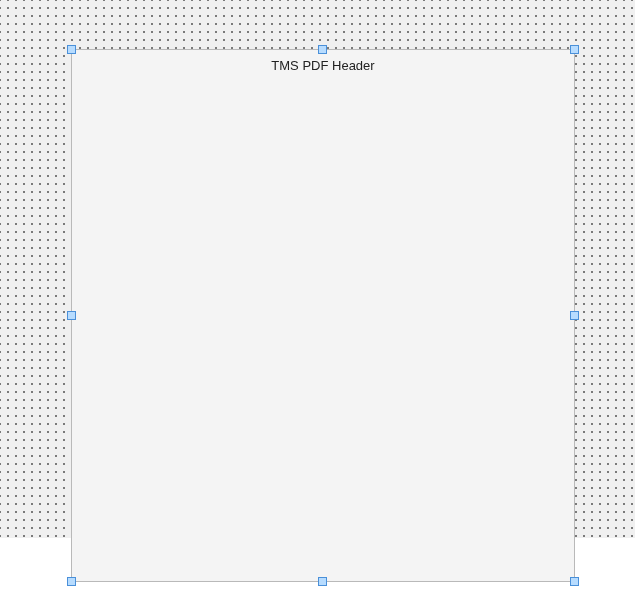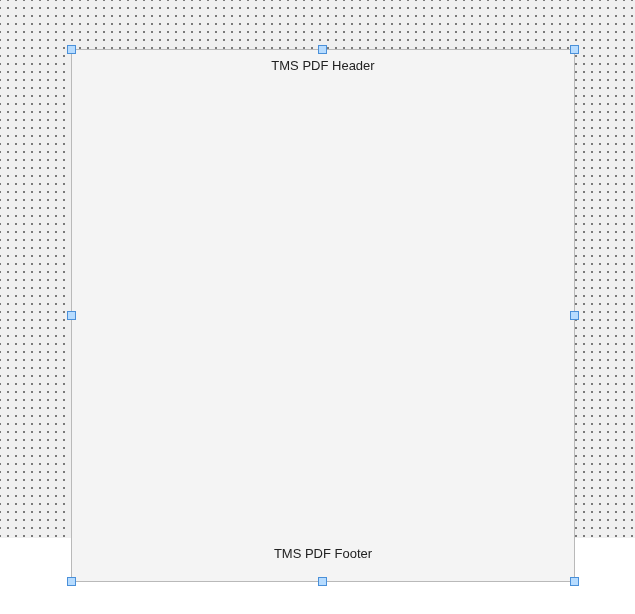--- a/index.html
+++ b/index.html
@@ -58,21 +58,20 @@
   }
   
 </style>
 </head>
 <body>
 
 <div class="designer-surface">
 
   <div class="component">
     <div class="header-label">TMS PDF Header</div>
-    <div class="footer-label">TMS PDF Footer</div>
   </div>
 
   <div class="handle" style="left:67px;  top:45px;"></div>
   <div class="handle" style="left:318px; top:45px;"></div>
   <div class="handle" style="left:570px; top:45px;"></div>
   <div class="handle" style="left:67px;  top:311px;"></div>
   <div class="handle" style="left:570px; top:311px;"></div>
   <div class="handle" style="left:67px;  top:577px;"></div>
   <div class="handle" style="left:318px; top:577px;"></div>
   <div class="handle" style="left:570px; top:577px;"></div>

